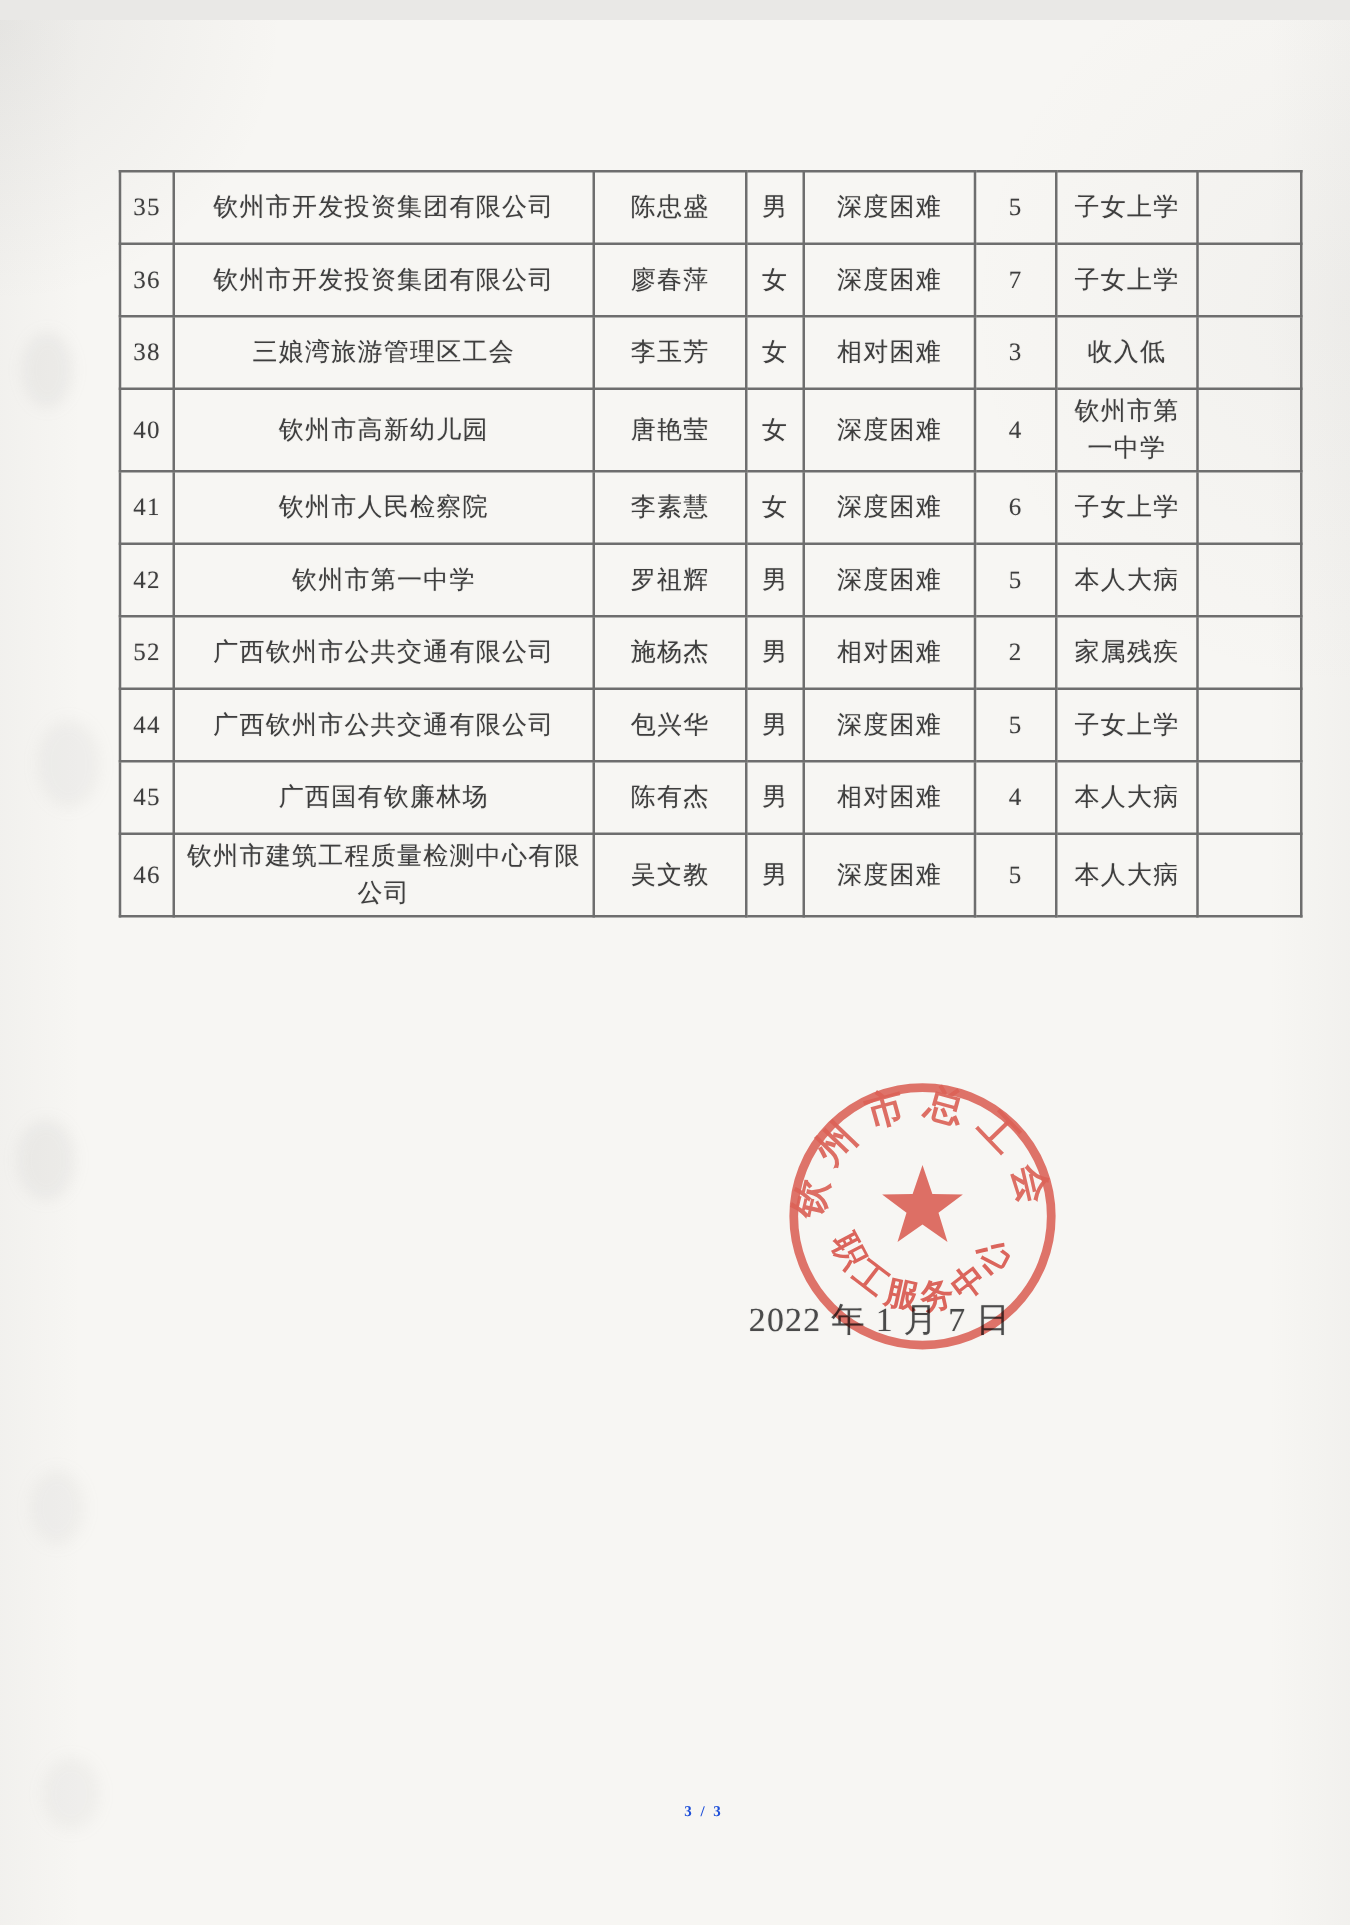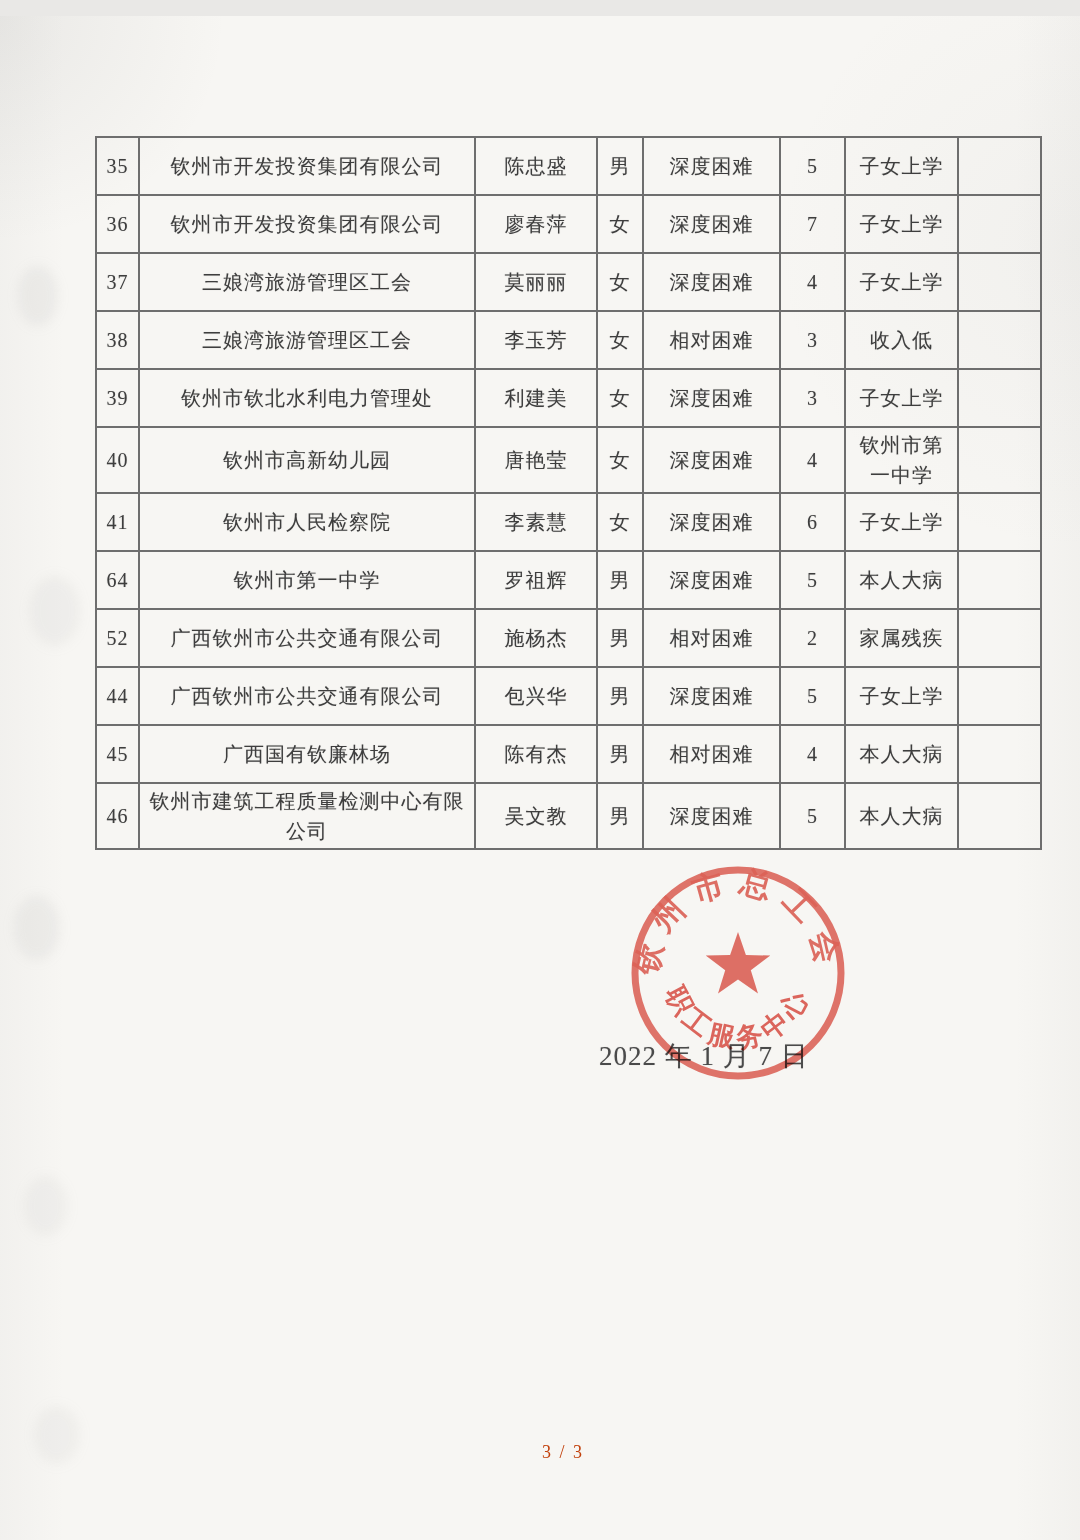--- a/index.html
+++ b/index.html
@@ -56,22 +56,22 @@
   }
   .stamp{
     position:absolute;left:603px;top:822px;
     width:270px;height:270px;
     mix-blend-mode:multiply;
     opacity:.92;
   }
   .page-number{
     position:absolute;left:0;right:0;top:1426px;
     text-align:center;
-    font-size:18px;font-weight:normal;letter-spacing:2px;
-    color:#c2410c;
+    font-size:12px;font-weight:bold;letter-spacing:2px;
+    color:#1d4ed8;
   }
   
   .page-number span{position:relative;left:23px;}
 </style>
 </head>
 <body>
 
 <div class="page">
 
   <div class="smudge" style="left:18px;top:250px;width:40px;height:60px;background:rgba(150,150,150,.10);"></div>
@@ -106,71 +106,51 @@
       <td class="num">36</td>
       <td>钦州市开发投资集团有限公司</td>
       <td>廖春萍</td>
       <td>女</td>
       <td>深度困难</td>
       <td class="num">7</td>
       <td>子女上学</td>
       <td></td>
     </tr>
         <tr>
-      <td class="num">37</td>
-      <td>三娘湾旅游管理区工会</td>
-      <td>莫丽丽</td>
-      <td>女</td>
-      <td>深度困难</td>
-      <td class="num">4</td>
-      <td>子女上学</td>
-      <td></td>
-    </tr>
-        <tr>
       <td class="num">38</td>
       <td>三娘湾旅游管理区工会</td>
       <td>李玉芳</td>
       <td>女</td>
       <td>相对困难</td>
       <td class="num">3</td>
       <td>收入低</td>
       <td></td>
     </tr>
         <tr>
-      <td class="num">39</td>
-      <td>钦州市钦北水利电力管理处</td>
-      <td>利建美</td>
-      <td>女</td>
-      <td>深度困难</td>
-      <td class="num">3</td>
-      <td>子女上学</td>
-      <td></td>
-    </tr>
-        <tr>
       <td class="num">40</td>
       <td>钦州市高新幼儿园</td>
       <td>唐艳莹</td>
       <td>女</td>
       <td>深度困难</td>
       <td class="num">4</td>
       <td>钦州市第一中学</td>
       <td></td>
     </tr>
         <tr>
       <td class="num">41</td>
       <td>钦州市人民检察院</td>
       <td>李素慧</td>
       <td>女</td>
       <td>深度困难</td>
       <td class="num">6</td>
       <td>子女上学</td>
       <td></td>
     </tr>
         <tr>
-      <td class="num">64</td>
+      <td class="num">42</td>
       <td>钦州市第一中学</td>
       <td>罗祖辉</td>
       <td>男</td>
       <td>深度困难</td>
       <td class="num">5</td>
       <td>本人大病</td>
       <td></td>
     </tr>
         <tr>
       <td class="num">52</td>

